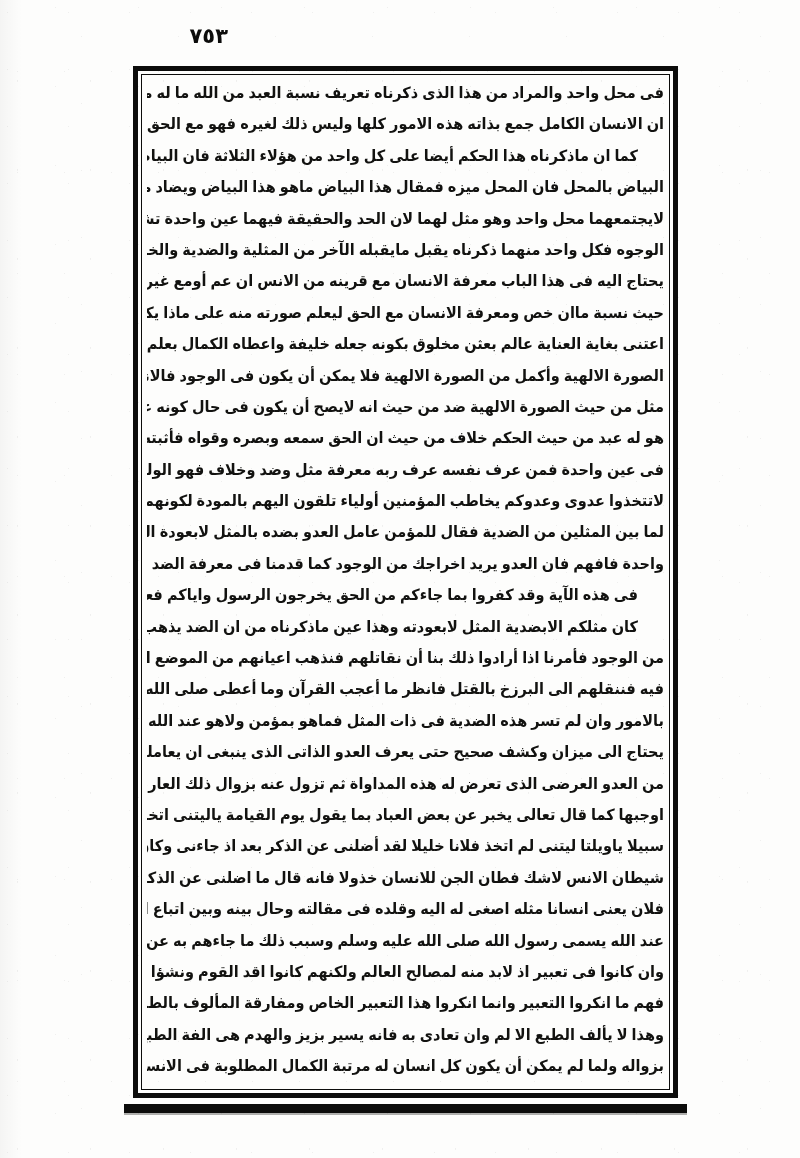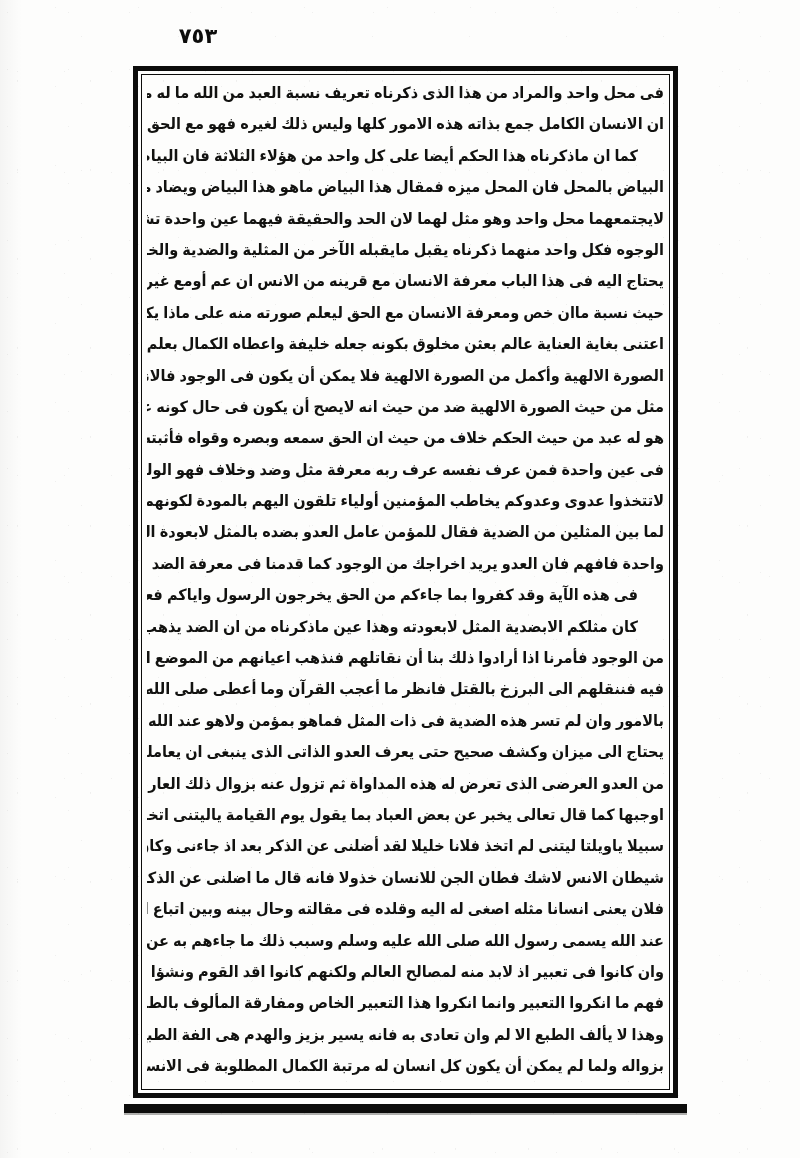--- a/index.html
+++ b/index.html
@@ -37,21 +37,21 @@
       radial-gradient(circle at 24% 91%, #000 0.5px, transparent 0.6px);
     background-size: 61px 57px, 83px 79px, 47px 101px, 97px 67px, 73px 89px;
   }
 
   
   #folio-number {
     position: absolute;
     left: 168px;
     top: 26px;
     width: 60px;
-    text-align: center;
+    text-align: right;
     font-family: "DejaVu Sans", sans-serif;
     font-size: 21px;
     font-weight: 700;
     color: #111110;
     letter-spacing: 1px;
     line-height: 1;
     direction: rtl;
     unicode-bidi: bidi-override;
   }
 

